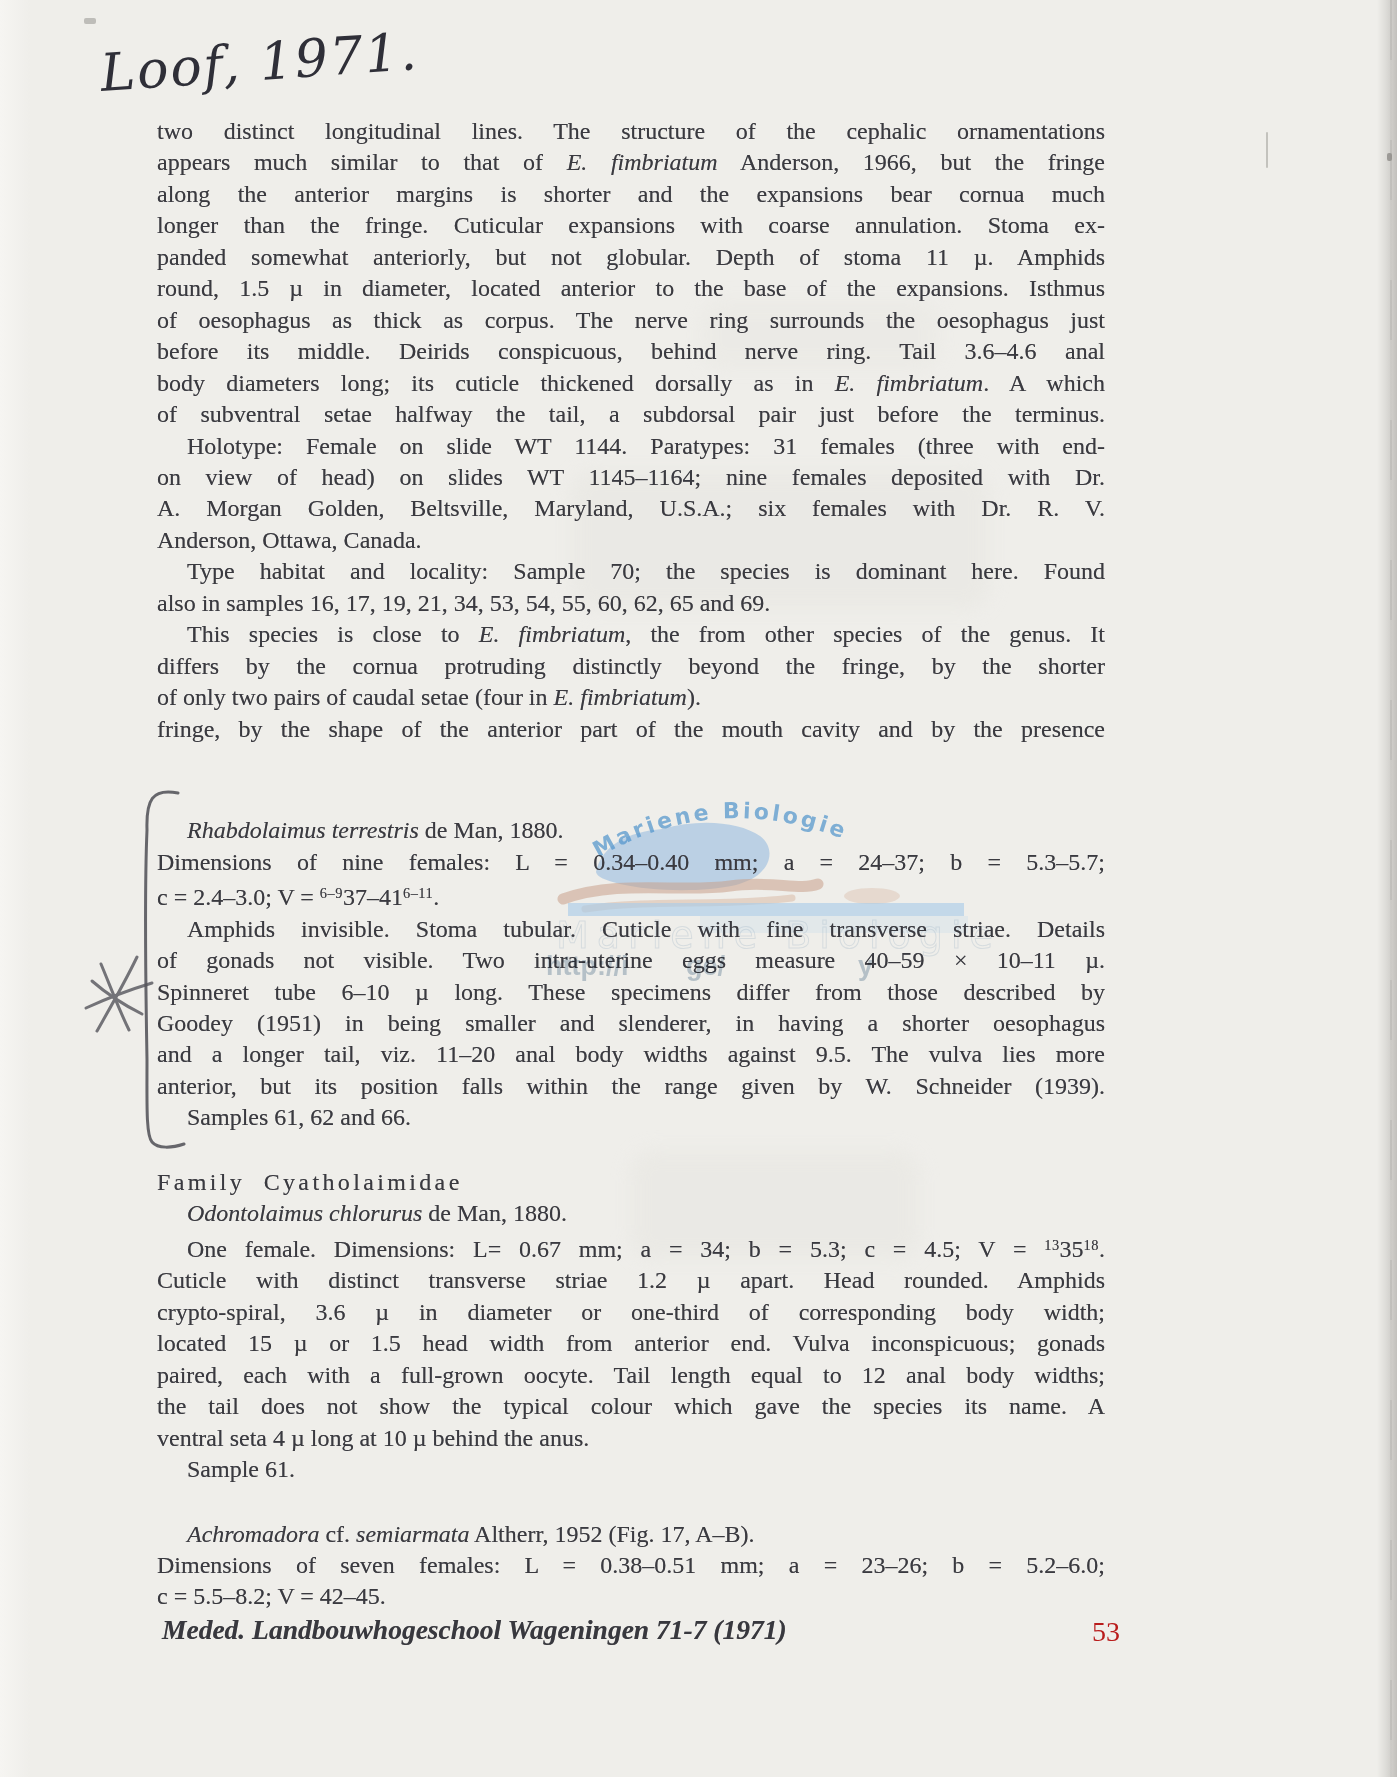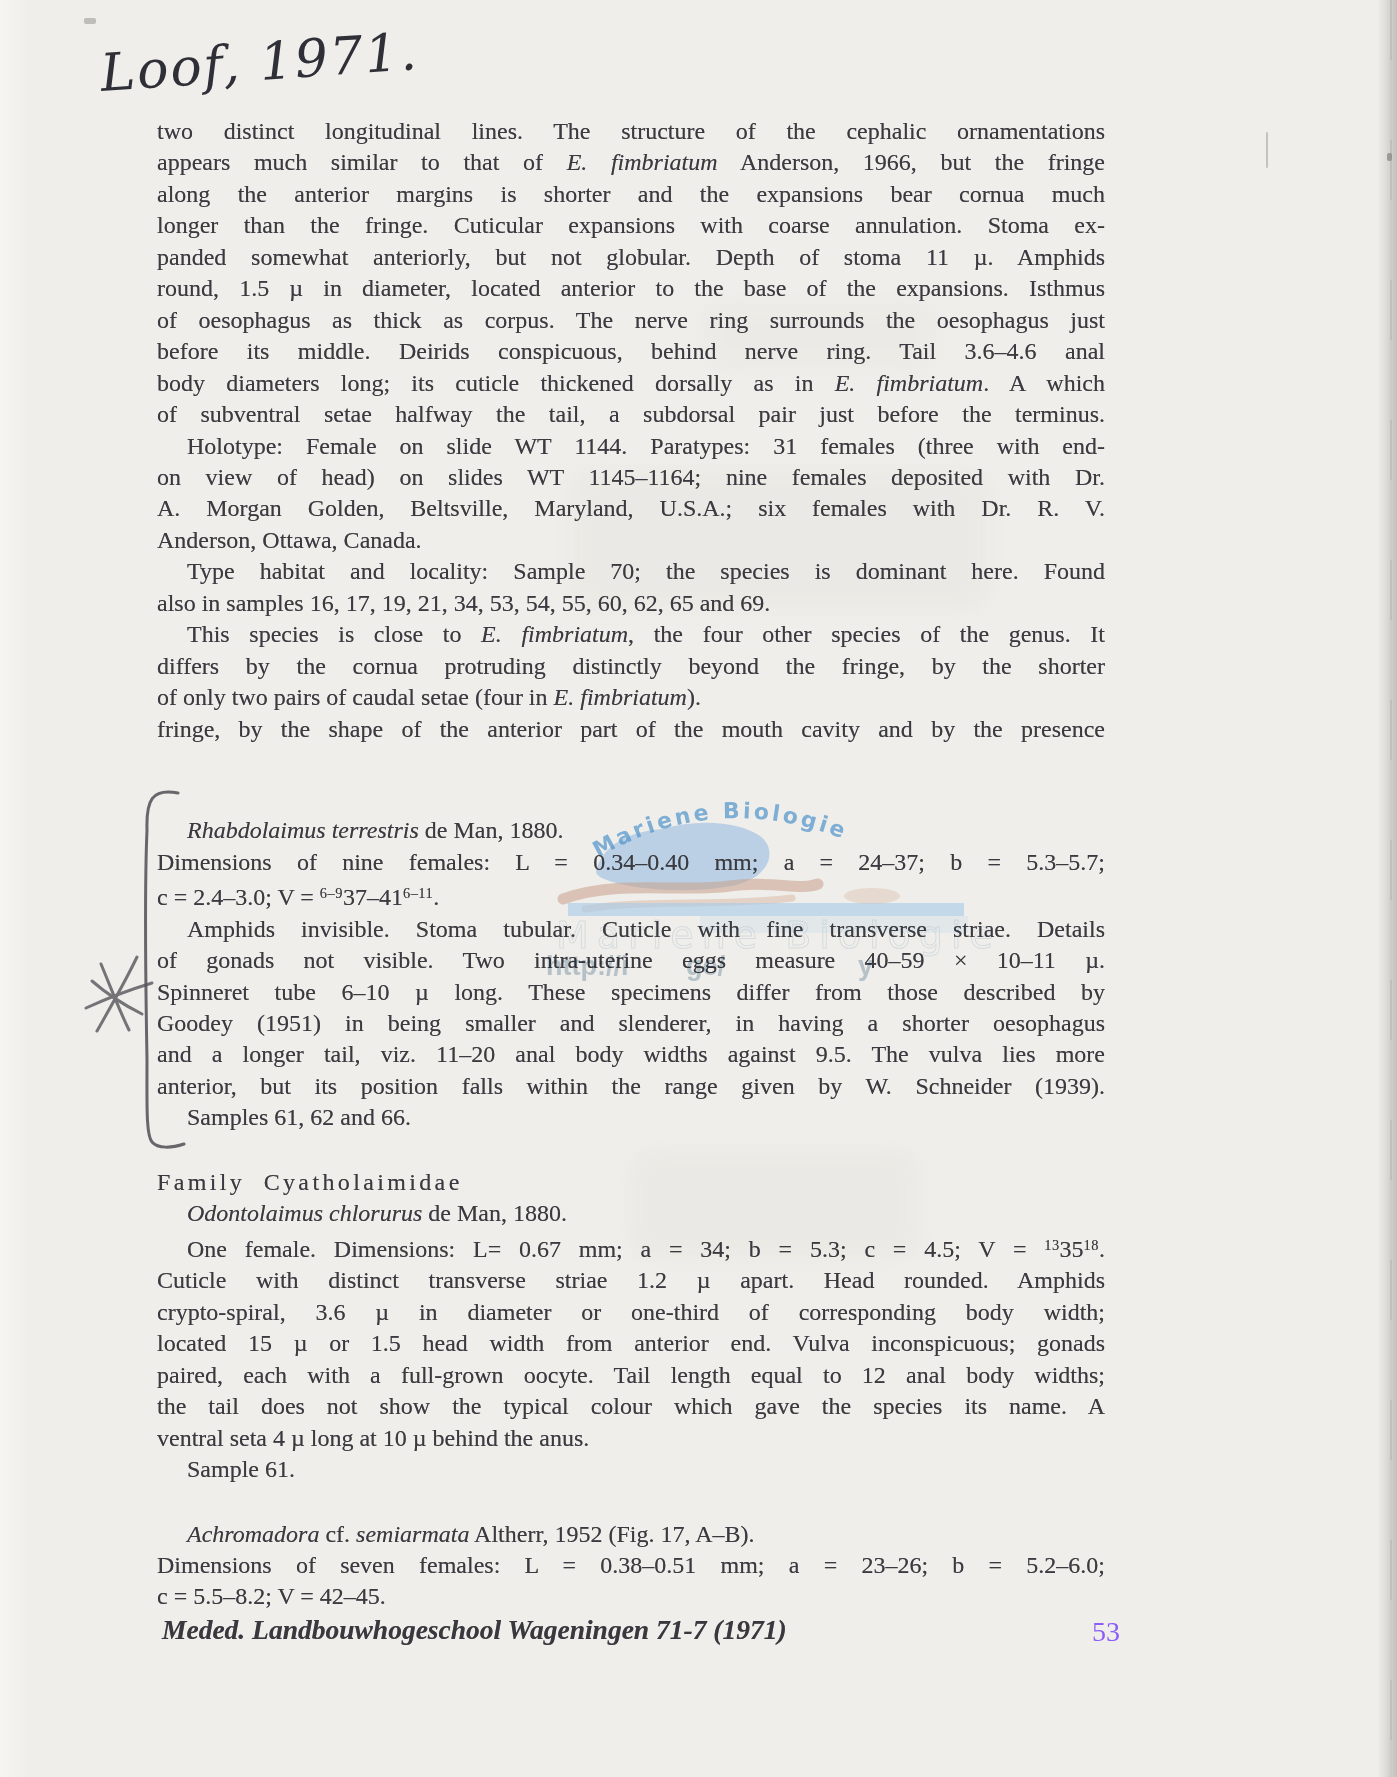--- a/index.html
+++ b/index.html
@@ -54,21 +54,21 @@
   .wm-url{position:absolute;font-family:"Liberation Sans",sans-serif;font-weight:bold;
     color:#9fb3c4;opacity:.65;font-size:27px;mix-blend-mode:multiply;z-index:3;}
 
   .footer-journal{
     position:absolute;left:162px;top:1614px;
     font-size:27.5px;font-style:italic;font-weight:600;color:#38383e;
     text-shadow:0 0 .5px rgba(56,56,62,.5);
   }
   .page-number{
     position:absolute;left:1092px;top:1616px;
-    font-size:28px;color:#8b5cf6;
+    font-size:28px;color:#b91c1c;
   }
 </style>
 </head>
 <body>
 
 <div class="edge-left"></div>
 <div class="edge-right"></div>
 <div class="edge-right-line"></div>
 <div class="scan-patch" style="left:570px;top:470px;width:420px;height:140px;"></div>
 <div class="scan-patch" style="left:630px;top:1150px;width:290px;height:110px;"></div>
@@ -133,21 +133,21 @@
       <div class="line just ind"><span>Holotype: Female on slide WT 1144. Paratypes: 31 females (three with end-</span></div>
       <div class="line just"><span>on view of head) on slides WT 1145–1164; nine females deposited with Dr.</span></div>
       <div class="line just"><span>A. Morgan Golden, Beltsville, Maryland, U.S.A.; six females with Dr. R. V.</span></div>
       <div class="line"><span>Anderson, Ottawa, Canada.</span></div>
     </div>
     <div class="para">
       <div class="line just ind"><span>Type habitat and locality: Sample 70; the species is dominant here. Found</span></div>
       <div class="line"><span>also in samples 16, 17, 19, 21, 34, 53, 54, 55, 60, 62, 65 and 69.</span></div>
     </div>
     <div class="para">
-      <div class="line just ind"><span>This species is close to </span><span class="it">E. fimbriatum</span><span>, the four other species of the genus. It</span></div>
+      <div class="line just ind"><span>This species is close to </span><span class="it">E. fimbriatum</span><span>, the from other species of the genus. It</span></div>
       <div class="line just"><span>differs by the cornua protruding distinctly beyond the fringe, by the shorter</span></div>
       <div class="line"><span>of only two pairs of caudal setae (four in </span><span class="it">E. fimbriatum</span><span>).</span></div>
       <div class="line just"><span>fringe, by the shape of the anterior part of the mouth cavity and by the presence</span></div>
     </div>
     <div class="para gap-l">
       <div class="line ind"><span class="it">Rhabdolaimus terrestris</span><span> de Man, 1880.</span></div>
       <div class="line just"><span>Dimensions of nine females: L = 0.34–0.40 mm; a = 24–37; b = 5.3–5.7;</span></div>
       <div class="line"><span>c = 2.4–3.0; V = </span><span class="sup">6–9</span><span>37–41</span><span class="sup">6–11</span><span>.</span></div>
     </div>
     <div class="para">

